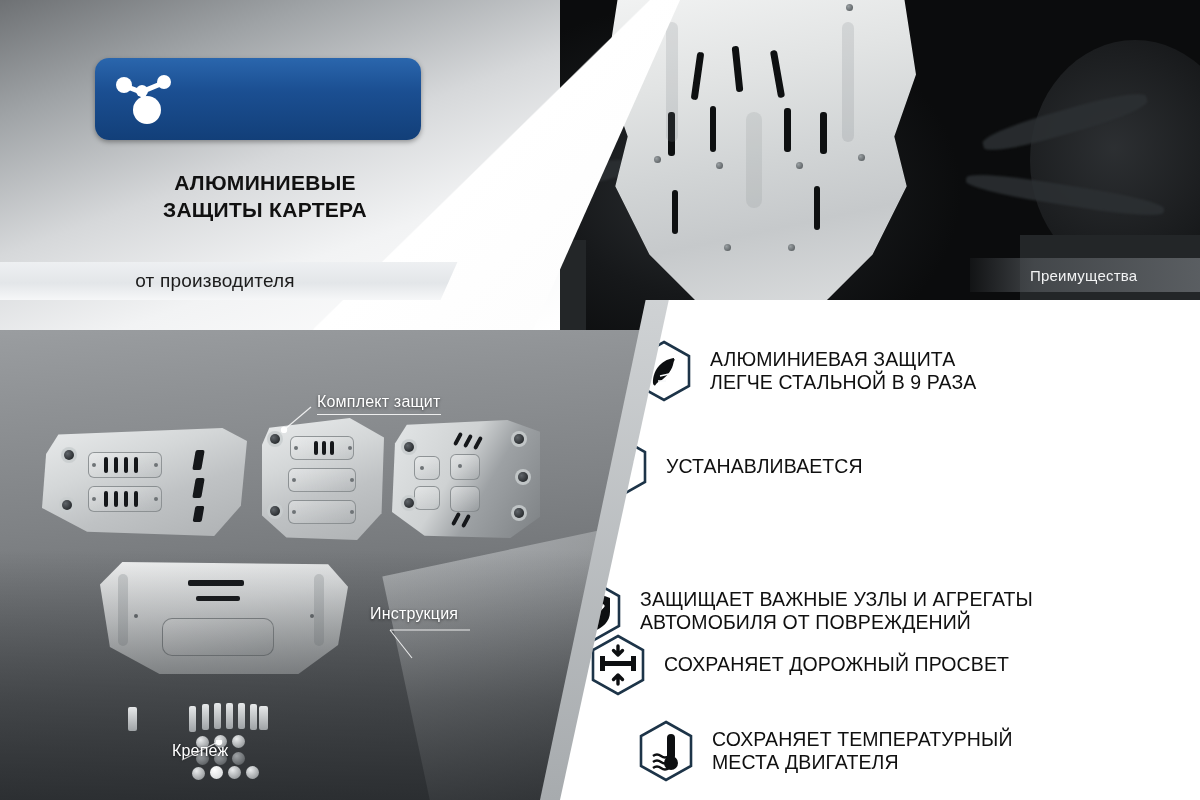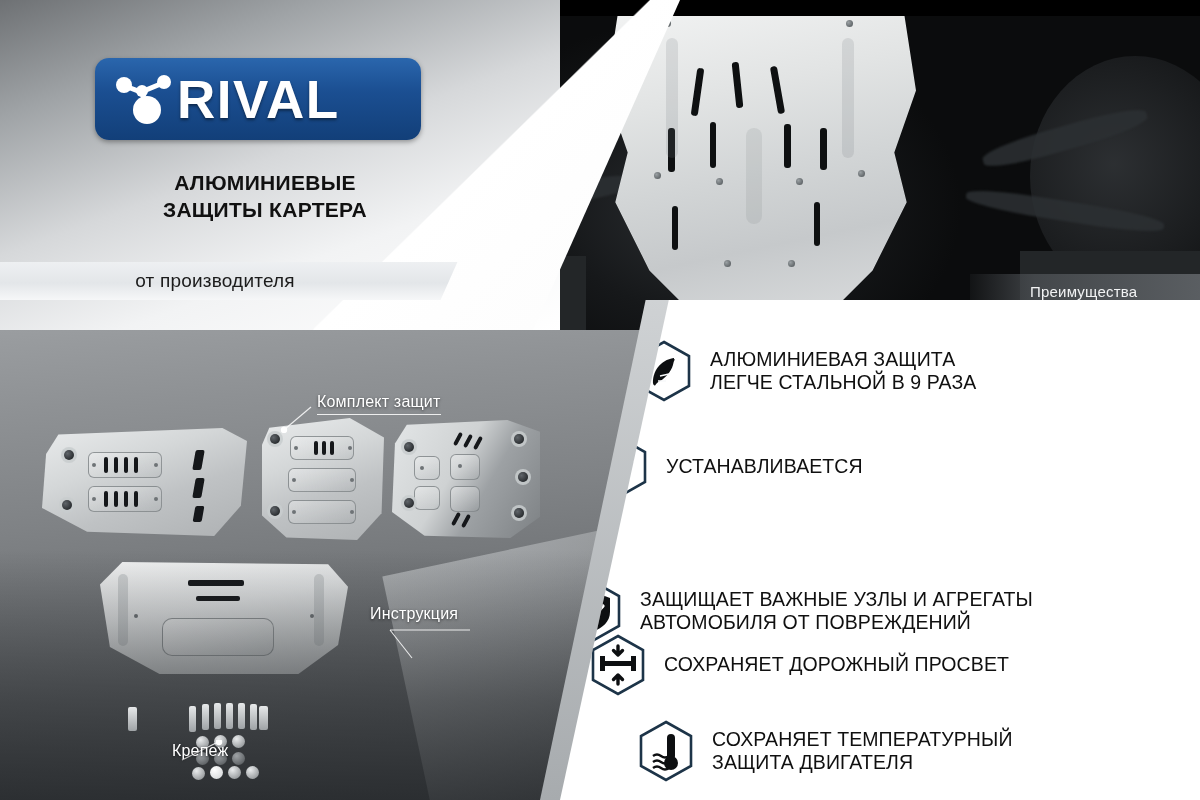--- a/index.html
+++ b/index.html
@@ -43,21 +43,21 @@
     display:flex; align-items:center; justify-content:center;
   }
   .subbar:after{
     content:""; position:absolute; right:-19px; top:0; width:40px; height:100%;
     background:inherit; transform:skewX(-24deg);
   }
   .subbar span{ position:relative; z-index:2; font-size:19px; color:#1b1b1b; letter-spacing:.2px; }
 
   
   .engine-photo{
-    position:absolute; left:420px; top:16px; width:780px; height:330px; z-index:2;
+    position:absolute; left:420px; top:0; width:780px; height:330px; z-index:2;
     background:
       radial-gradient(ellipse 260px 190px at 36% 58%, #2b2e31 0%, #16181a 55%, #0b0c0d 100%),
       linear-gradient(90deg,#0a0b0c 0%, #121416 30%, #17191b 60%, #0d0e10 100%);
     overflow:hidden;
   }
   
   .und{ position:absolute; background:#2c3033; border-radius:40%; filter:blur(1px); opacity:.85;}
   .u1{ left:20px; top:90px; width:160px; height:26px; transform:rotate(16deg); }
   .u2{ left:30px; top:170px; width:190px; height:22px; transform:rotate(-10deg); }
   .u3{ left:560px; top:110px; width:170px; height:24px; transform:rotate(-16deg); }
@@ -334,21 +334,20 @@
       <svg class="logo-mark" viewBox="0 0 64 58">
         <g fill="#ffffff">
           <path d="M14 16 L30 22 L52 13" stroke="#ffffff" stroke-width="5" fill="none" stroke-linecap="round"></path>
           <path d="M31 22 L35 38" stroke="#ffffff" stroke-width="5" fill="none" stroke-linecap="round"></path>
           <circle cx="13" cy="15" r="8"></circle>
           <circle cx="53" cy="12" r="7"></circle>
           <circle cx="31" cy="21" r="6"></circle>
           <circle cx="36" cy="40" r="14"></circle>
         </g>
       </svg>
-      <span class="logo-word">RIVAL</span>
     </div>
 
     <div class="headline">
       <div>АЛЮМИНИЕВЫЕ</div>
       <div>ЗАЩИТЫ КАРТЕРА</div>
     </div>
 
     <div class="subbar">
       <span>от производителя</span>
     </div>
@@ -412,18 +411,18 @@
       <svg class="hexi" viewBox="0 0 56 62">
         <polygon points="28,2 53,16 53,46 28,60 3,46 3,16" fill="none" stroke="#1d3448" stroke-width="2.6"></polygon>
         <rect x="29" y="14" width="8" height="26" rx="4" fill="#0d0f11"></rect>
         <circle cx="33" cy="43" r="7" fill="#0d0f11"></circle>
         <path d="M15 36 q4 -3 8 0 t8 0" stroke="#0d0f11" stroke-width="2.4" fill="none"></path>
         <path d="M15 42 q4 -3 8 0 t8 0" stroke="#0d0f11" stroke-width="2.4" fill="none"></path>
         <path d="M15 48 q4 -3 8 0 t8 0" stroke="#0d0f11" stroke-width="2.4" fill="none"></path>
       </svg>
       <div class="btext">
         <div>СОХРАНЯЕТ ТЕМПЕРАТУРНЫЙ</div>
-        <div>ЗАЩИТА ДВИГАТЕЛЯ</div>
+        <div>МЕСТА ДВИГАТЕЛЯ</div>
       </div>
     </div>
   </div>
 
 </div>
 
 </body></html>

